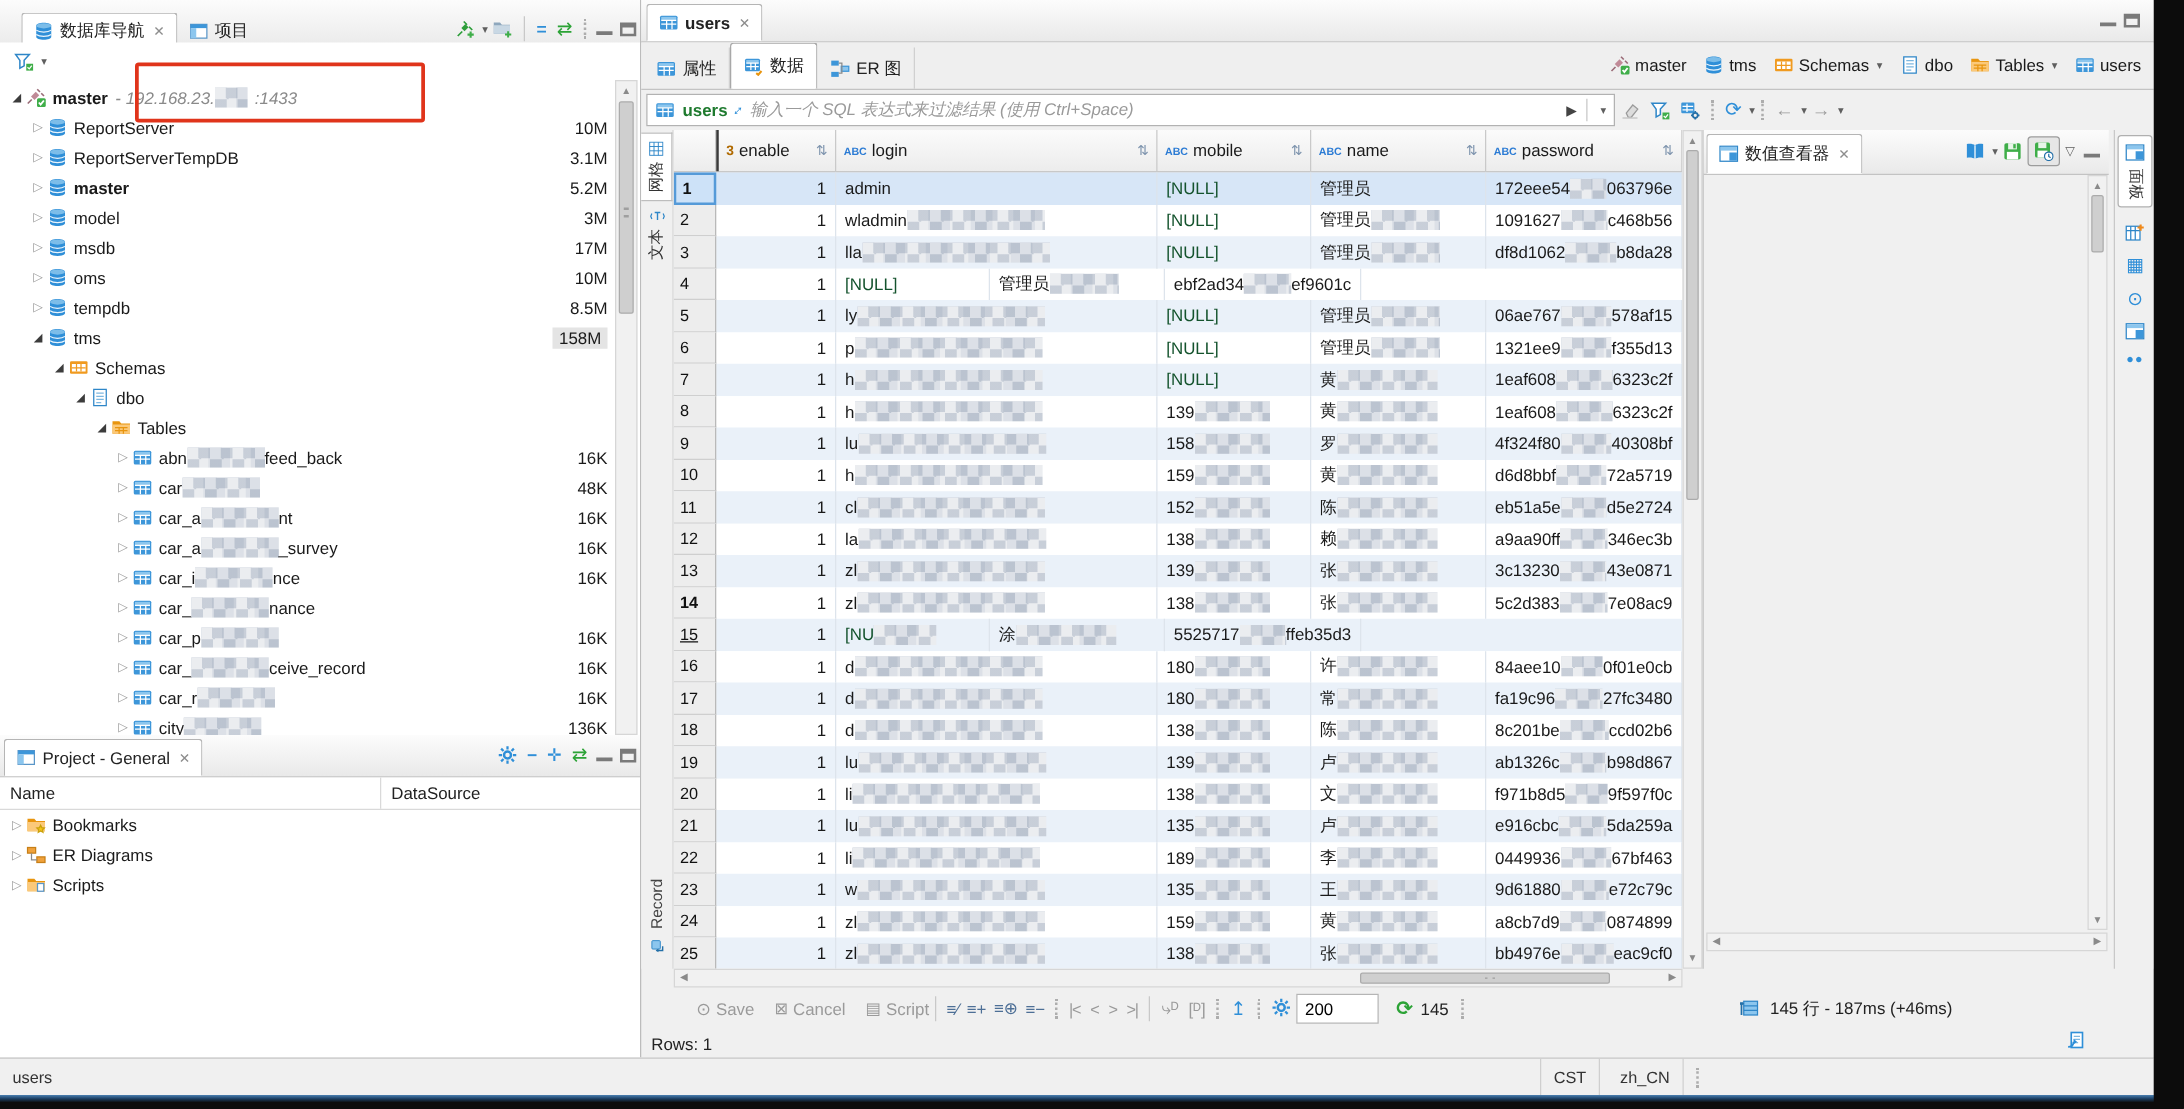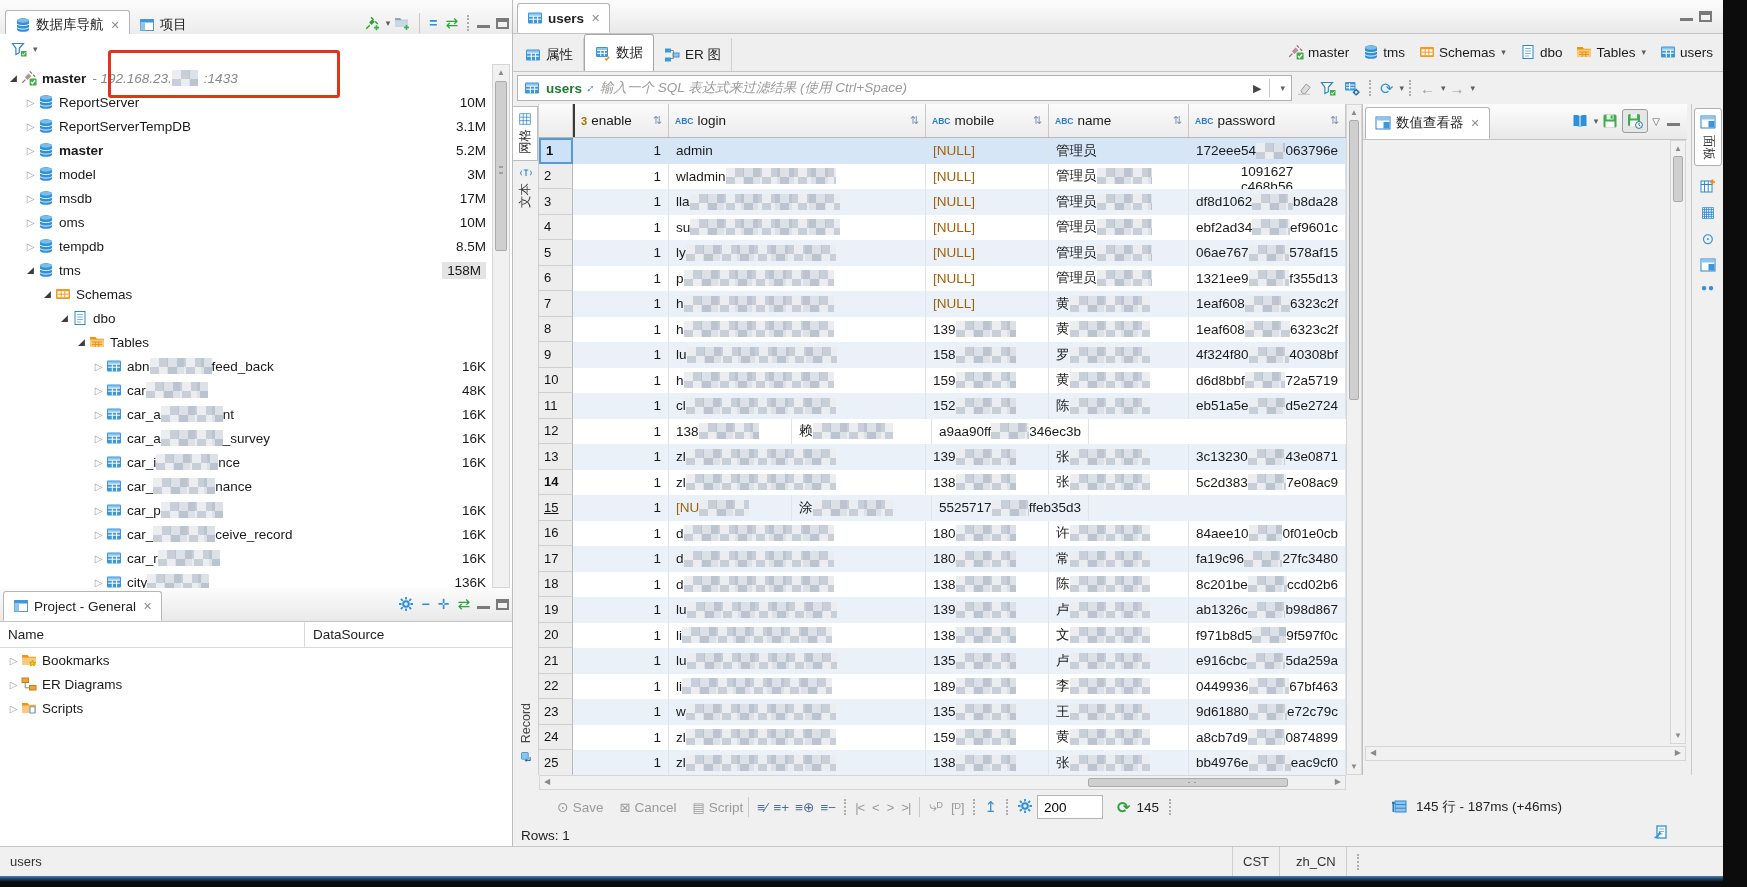--- a/index.html
+++ b/index.html
@@ -54,21 +54,21 @@
   .gheadcell { display:flex; align-items:center; gap:4px; padding:0 6px; border-right:1px solid #c9c9c9; font-size:13.5px; overflow:hidden; white-space:nowrap; }
   .typ-abc { color:#2b7bd4; font-weight:bold; font-size:8.5px; letter-spacing:0; }
   .typ-123 { color:#b06a00; font-weight:bold; font-size:11px; }
   .hfun { color:#2e86c8; font-size:10px; margin-left:auto; }
   .hsort { color:#7d93ad; font-size:11px; }
   .grow { display:flex; height:25.5px; background:#fff; }
   .grow:nth-child(odd) { background:#eaf1f9; }
   .grow.cur { background:#d7e6f7; }
   .gc { display:flex; align-items:center; padding:0 7px; border-right:1px solid #dde4ec; font-size:13.5px; overflow:hidden; white-space:nowrap; }
   .gc.num { justify-content:flex-end; }
-  .gc .nul { color:#a16207; }
+  .gc .nul { color:#14532d; }
   .rn { background:#ededed; border-right:1px solid #b9b9b9; border-bottom:1px solid #cfcfcf; padding:0 5px; font-size:13px; color:#111; display:flex; align-items:center; }
   .grow.cur .rn { background:#cde2f8; border:2px solid #559ad8; font-weight:bold; }
   .vtext { writing-mode:sideways-lr; }
   .vtext2 { writing-mode:sideways-rl; }
   @supports not (writing-mode:sideways-lr) { .vtext,.vtext2 { writing-mode:vertical-rl; transform:rotate(180deg);} }
   .sideitem { display:flex; flex-direction:column; align-items:center; gap:4px; padding:6px 2px; color:#333; font-size:12.5px; }
   .sideitem.sel { background:#fff; border:1px solid #bdbdbd; border-left:none; }
   .btool { display:flex; align-items:center; font-size:13.5px; color:#9a9a9a; }
   .btool .en { color:#4d6f96; }
   .chev { color:#9a9a9a; font-size:13px; letter-spacing:-1px; padding:0 4px; }
@@ -83,21 +83,21 @@
   .gray { color:#9a9a9a; }
 </style>
 </head>
 <body>
 
 <div class="screen">
   <div class="app">
 
     <div class="abs" style="left:0;top:0;width:512px;height:846px;">
 
-      <div class="tabbar abs" style="left:0;top:0;width:512px;height:41px;padding-left:5px;">
+      <div class="tabbar abs" style="left:0;top:0;width:512px;height:41px;padding-left:17px;">
         <div class="tab sel">
           <span class="ic">
               <svg viewBox="0 0 16 16">
                 <path fill="#2f8fd8" d="M2 3.6C2 2.2 4.7 1.2 8 1.2s6 1 6 2.4v8.8c0 1.4-2.7 2.4-6 2.4s-6-1-6-2.4z"></path>
                 <ellipse cx="8" cy="3.6" rx="6" ry="2.1" fill="#7cbde9"></ellipse>
                 <path d="M2 7.1c1.3 1 3.5 1.5 6 1.5s4.7-.5 6-1.5M2 10.6c1.3 1 3.5 1.5 6 1.5s4.7-.5 6-1.5" stroke="#eaf4fb" fill="none"></path>
               </svg>
             </span>
           <span>数据库导航</span>
           <span class="x">✕</span>
@@ -799,21 +799,21 @@
                   <span>wladmin</span>
                   <span class="px" style="width: 110px;"></span>
                 </div>
                 <div class="gc" style="width: 123px;">
                   <span class="nul">[NULL]</span>
                 </div>
                 <div class="gc" style="width: 140px;">
                   <span>管理员</span>
                   <span class="px" style="width: 55px;"></span>
                 </div>
-                <div class="gc" style="width: 157px; flex-direction: column;">
+                <div class="gc" style="width: 157px;">
                   <span>1091627</span>
                   <span class="px" style="width: 70px;"></span>
                   <span>c468b56</span>
                 </div>
               </div>
               <div class="grow">
                 <div class="rn" style="width: 34px;">3</div>
                 <div class="gc num" style="width: 96px;">1</div>
                 <div class="gc" style="width: 257px;">
                   <span>lla</span>
@@ -828,24 +828,20 @@
                 </div>
                 <div class="gc" style="width: 157px;">
                   <span>df8d1062</span>
                   <span class="px" style="width: 70px;"></span>
                   <span>b8da28</span>
                 </div>
               </div>
               <div class="grow">
                 <div class="rn" style="width: 34px;">4</div>
                 <div class="gc num" style="width: 96px;">1</div>
-                <div class="gc" style="width: 257px;">
-                  <span>su</span>
-                  <span class="px" style="width: 150px;"></span>
-                </div>
                 <div class="gc" style="width: 123px;">
                   <span class="nul">[NULL]</span>
                 </div>
                 <div class="gc" style="width: 140px;">
                   <span>管理员</span>
                   <span class="px" style="width: 55px;"></span>
                 </div>
                 <div class="gc" style="width: 157px;">
                   <span>ebf2ad34</span>
                   <span class="px" style="width: 70px;"></span>
@@ -992,20 +988,24 @@
                 </div>
                 <div class="gc" style="width: 157px;">
                   <span>eb51a5e</span>
                   <span class="px" style="width: 70px;"></span>
                   <span>d5e2724</span>
                 </div>
               </div>
               <div class="grow">
                 <div class="rn" style="width: 34px;">12</div>
                 <div class="gc num" style="width: 96px;">1</div>
+                <div class="gc" style="width: 257px;">
+                  <span>la</span>
+                  <span class="px" style="width: 150px;"></span>
+                </div>
                 <div class="gc" style="width: 123px;">
                   <span>138</span>
                   <span class="px" style="width: 60px;"></span>
                 </div>
                 <div class="gc" style="width: 140px;">
                   <span>赖</span>
                   <span class="px" style="width: 80px;"></span>
                 </div>
                 <div class="gc" style="width: 157px;">
                   <span>a9aa90ff</span>

